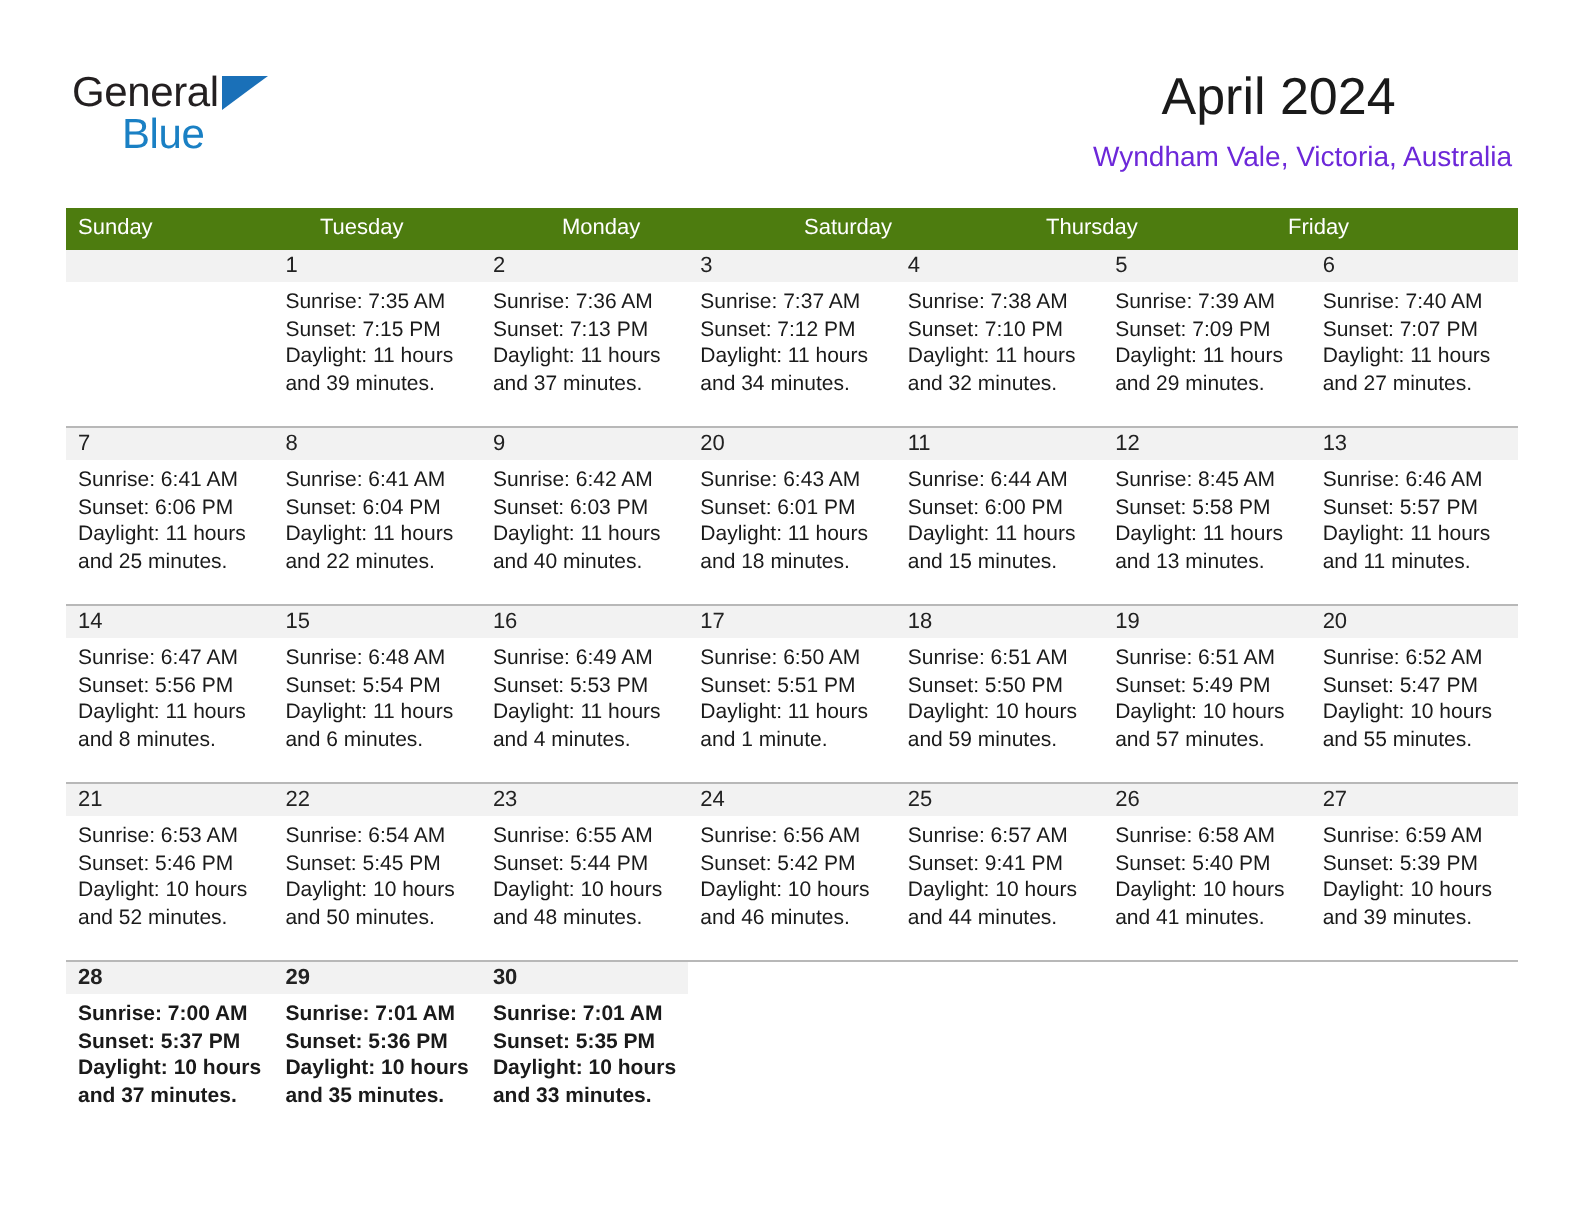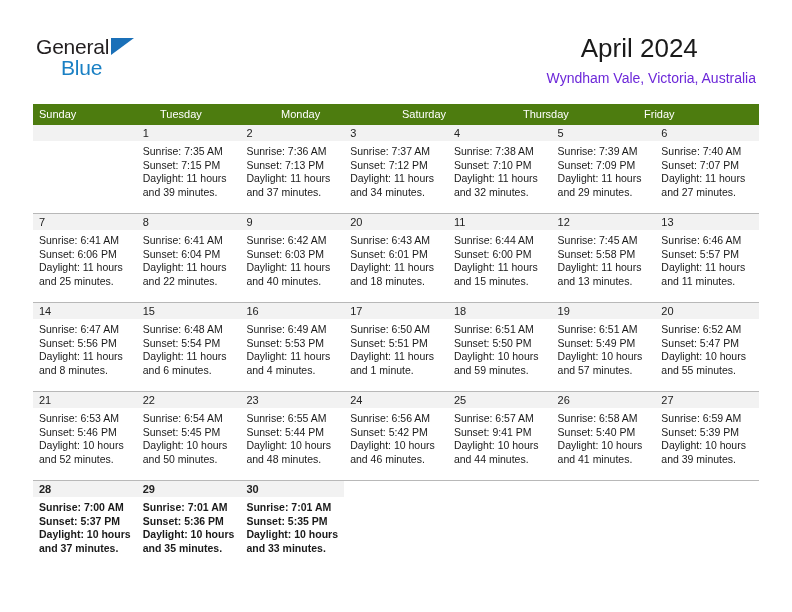--- a/index.html
+++ b/index.html
@@ -281,21 +281,21 @@
             <div class="cell-body">
               <div>Sunrise: 6:44 AM</div>
               <div>Sunset: 6:00 PM</div>
               <div>Daylight: 11 hours</div>
               <div>and 15 minutes.</div>
             </div>
           </div>
           <div class="cell">
             <div class="cell-daynum">12</div>
             <div class="cell-body">
-              <div>Sunrise: 7:45 AM</div>
+              <div>Sunrise: 8:45 AM</div>
               <div>Sunset: 5:58 PM</div>
               <div>Daylight: 11 hours</div>
               <div>and 13 minutes.</div>
             </div>
           </div>
           <div class="cell">
             <div class="cell-daynum">13</div>
             <div class="cell-body">
               <div>Sunrise: 6:46 AM</div>
               <div>Sunset: 5:57 PM</div>

